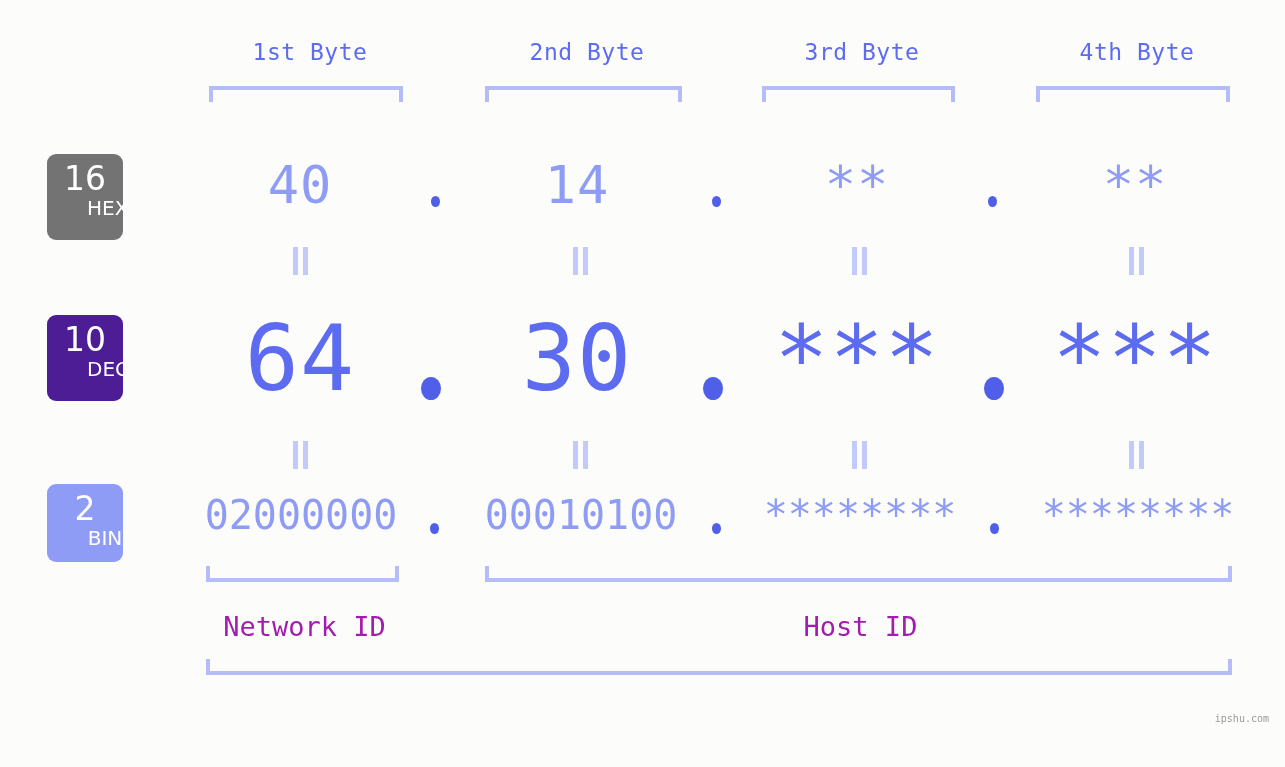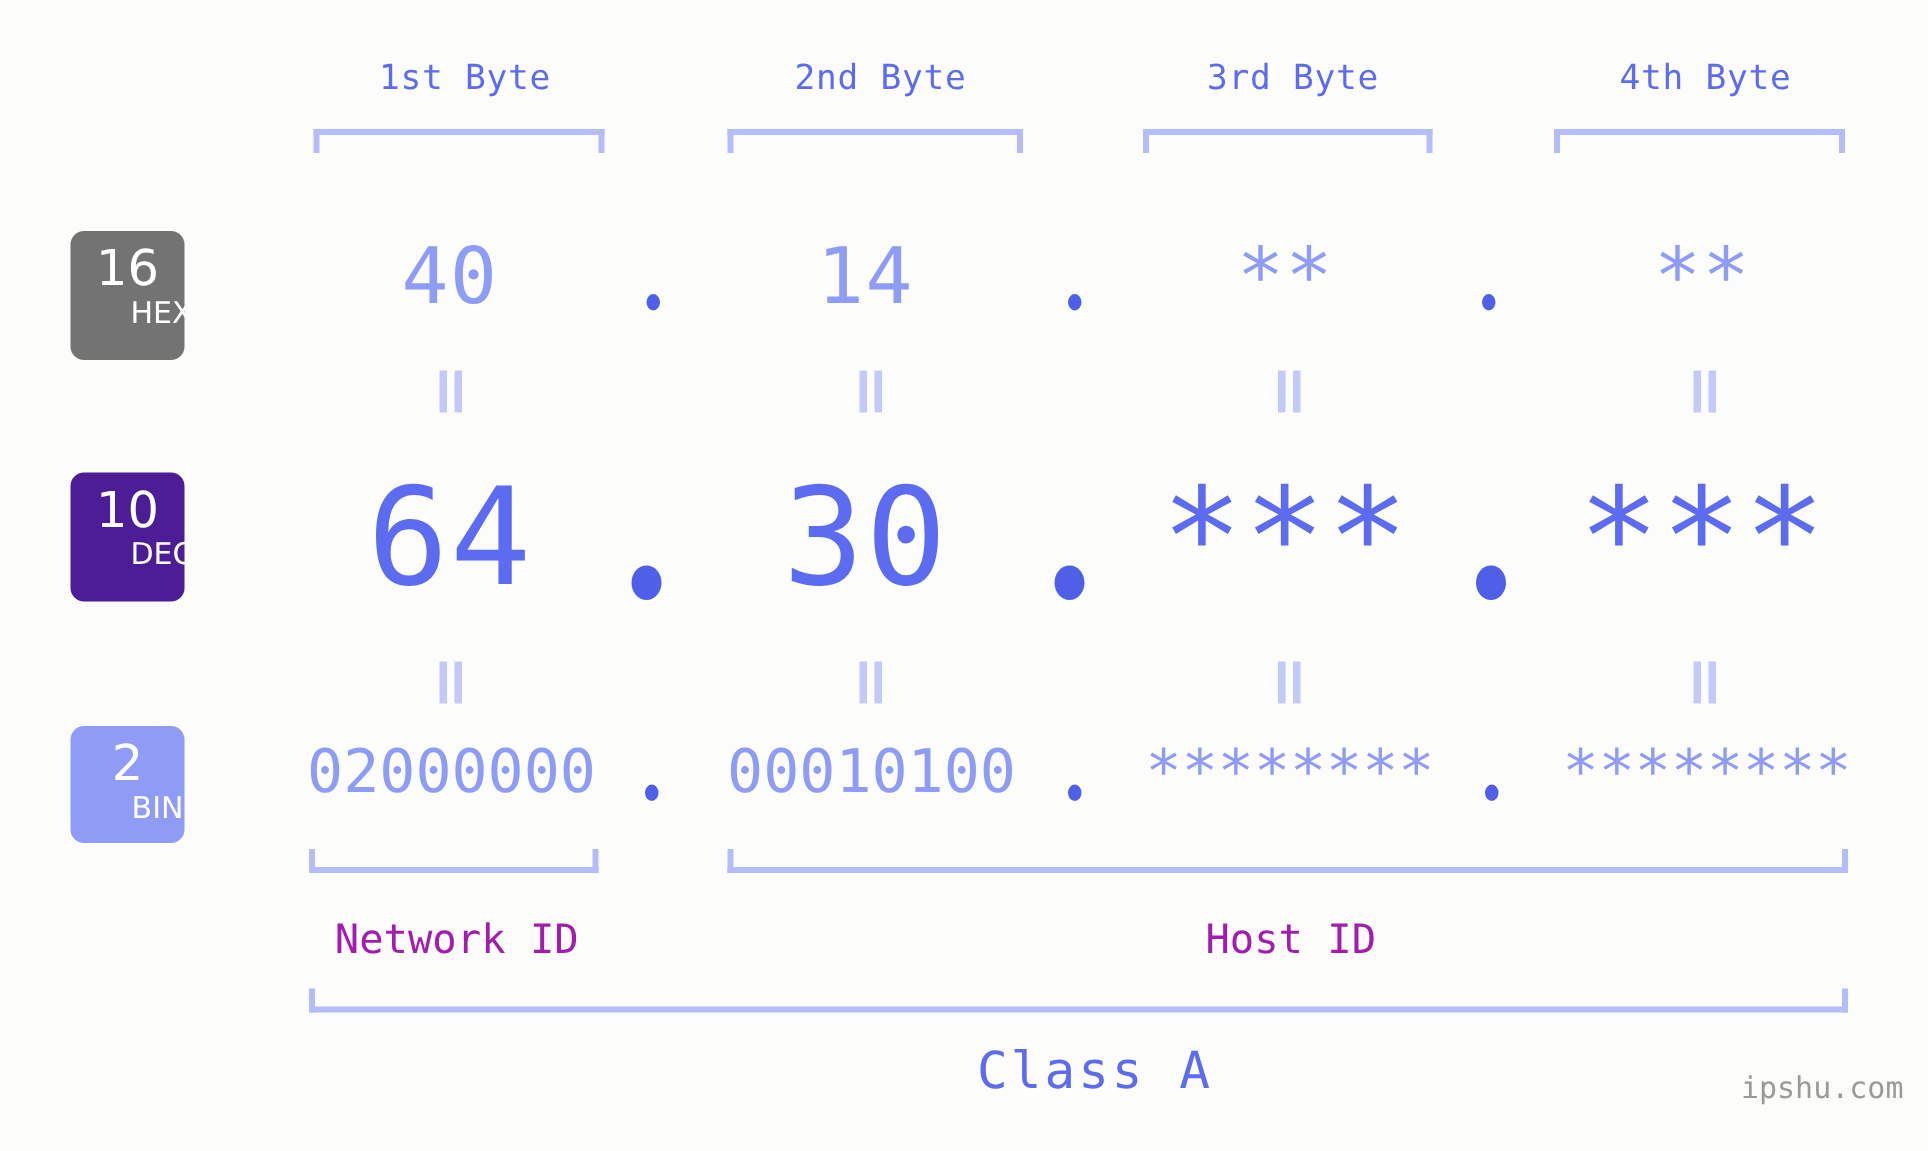--- a/index.html
+++ b/index.html
@@ -163,21 +163,21 @@
     letter-spacing: 2px;
     white-space: nowrap;
   }
 
   
   .watermark {
     position: absolute;
     right: 16px;
     top: 713px;
     font-family: "DejaVu Sans Mono", monospace;
-    font-size: 20px;
+    font-size: 10px;
     color: #9a9a9a;
     letter-spacing: 0px;
     white-space: nowrap;
   }
 </style>
 </head>
 <body>
 
 <div class="stage">
 
@@ -274,17 +274,16 @@
   </div>
 
   <div class="bracket-up" style="left:206px; top:566px; width:193px;"></div>
   <div class="bracket-up" style="left:485px; top:566px; width:747px;"></div>
 
   <div class="idlabel" style="left:182px; width:245px;">Network ID</div>
   <div class="idlabel" style="left:738px; width:245px;">Host ID</div>
 
   <div class="bracket-up" style="left:206px; top:659px; width:1026px;"></div>
 
-  <div class="classlabel" style="left:480px; width:500px;">Class A</div>
 
   <div class="watermark">ipshu.com</div>
 
 </div>
 
 </body></html>

